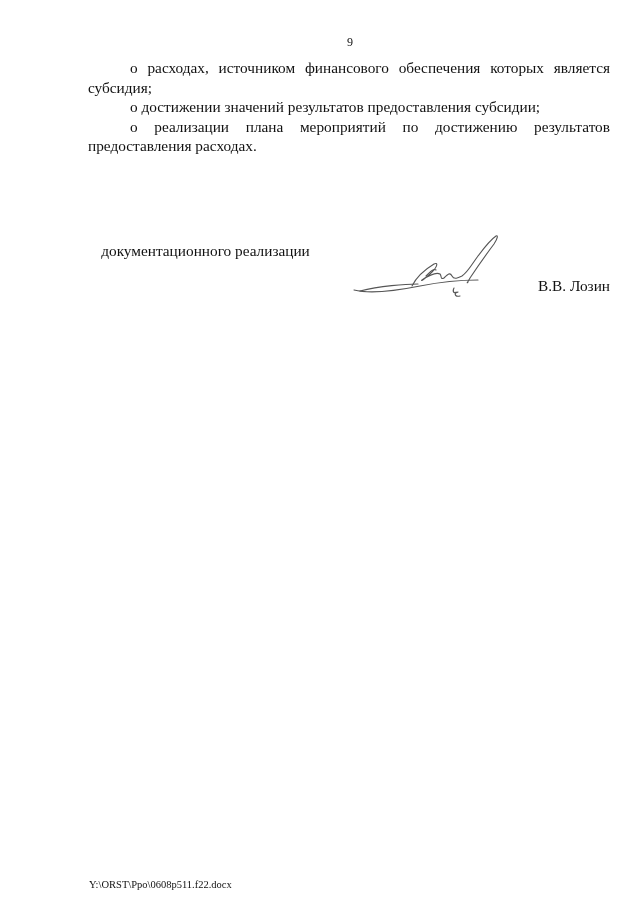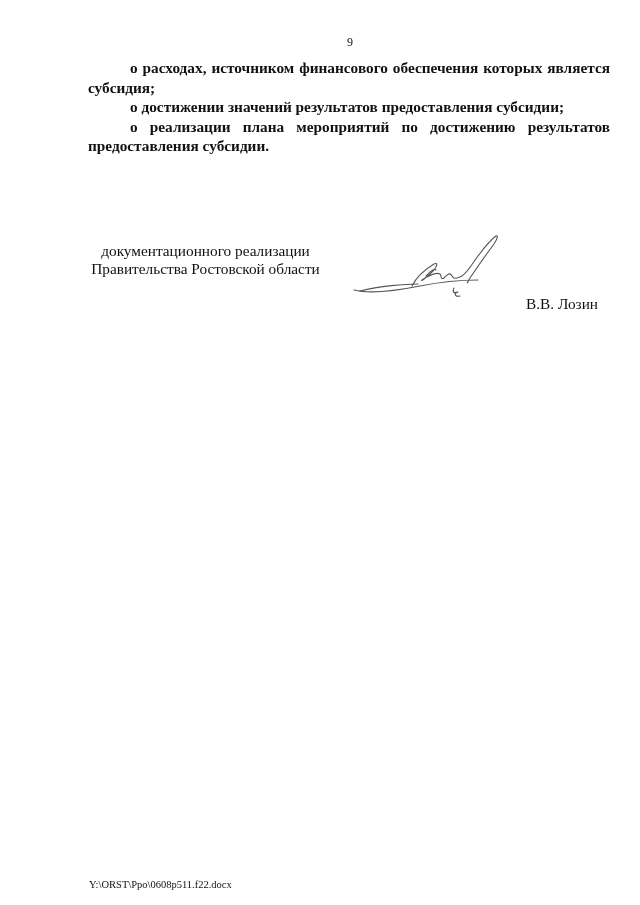--- a/index.html
+++ b/index.html
@@ -23,21 +23,20 @@
       text-align: center;
       font-size: 12px;
     }
     .body-text {
       position: absolute;
       top: 58px;
       left: 88px;
       width: 522px;
       font-size: 15.3px;
       line-height: 19.5px;
-      font-weight: bold;
     }
     .para {
       margin: 0;
       text-align: justify;
       text-align-last: left;
       text-indent: 42px;
     }
     .sig-block {
       position: absolute;
       top: 242px;
@@ -57,51 +56,49 @@
     .sig-title div { white-space: nowrap; }
     .signature {
       position: absolute;
       left: 262px;
       top: -8px;
       width: 150px;
       height: 66px;
     }
     .sig-name {
       position: absolute;
-      right: 12px;
+      right: 0;
       top: 35px;
       white-space: nowrap;
-      margin-top: 18px;
     }
     .footer-path {
       position: absolute;
       top: 859px;
       left: 89px;
       font-size: 10.5px;
       white-space: nowrap;
       margin-top: 20px;
     }
   </style>
 </head>
 <body>
 
 <div>
 
   <div class="page-number">9</div>
 
   <div class="body-text">
     <p class="para">о расходах, источником финансового обеспечения которых является субсидия;</p>
     <p class="para">о достижении значений результатов предоставления субсидии;</p>
-    <p class="para">о реализации плана мероприятий по достижению результатов предоставления субсидии.</p>
+    <p class="para">о реализации плана мероприятий по достижению результатов предоставления расходах.</p>
   </div>
 
   <div class="sig-block">
     <div class="sig-title">
       <div>документационного реализации</div>
-      <div>Правительства Ростовской области</div>
     </div>
 
     <svg class="signature" viewBox="0 0 150 66" xmlns="http://www.w3.org/2000/svg">
       <g fill="none" stroke="#555555" stroke-width="1.1" stroke-linecap="round" stroke-linejoin="round">
         <path d="M4 56 C 20 60, 50 56, 70 52 C 85 49, 110 46, 128 46"></path>
         <path d="M10 57 C 30 52, 55 50, 68 50"></path>
         <path d="M62 52 C 66 44, 74 36, 84 30 C 88 28, 88 32, 82 38 C 76 44, 70 48, 72 46 C 78 42, 86 38, 90 40 C 92 42, 90 46, 94 44 C 98 40, 100 38, 102 42 C 104 46, 108 44, 112 42 C 118 38, 122 30, 128 22 C 134 14, 140 6, 146 2 C 148 1, 148 4, 144 10 C 138 18, 128 32, 120 44 C 118 48, 116 50, 118 48"></path>
         <path d="M76 42 C 80 38, 84 34, 86 36"></path>
         <path d="M106 58 C 104 61, 106 63, 110 62"></path>
         <path d="M104 54 C 102 58, 104 60, 108 58"></path>

